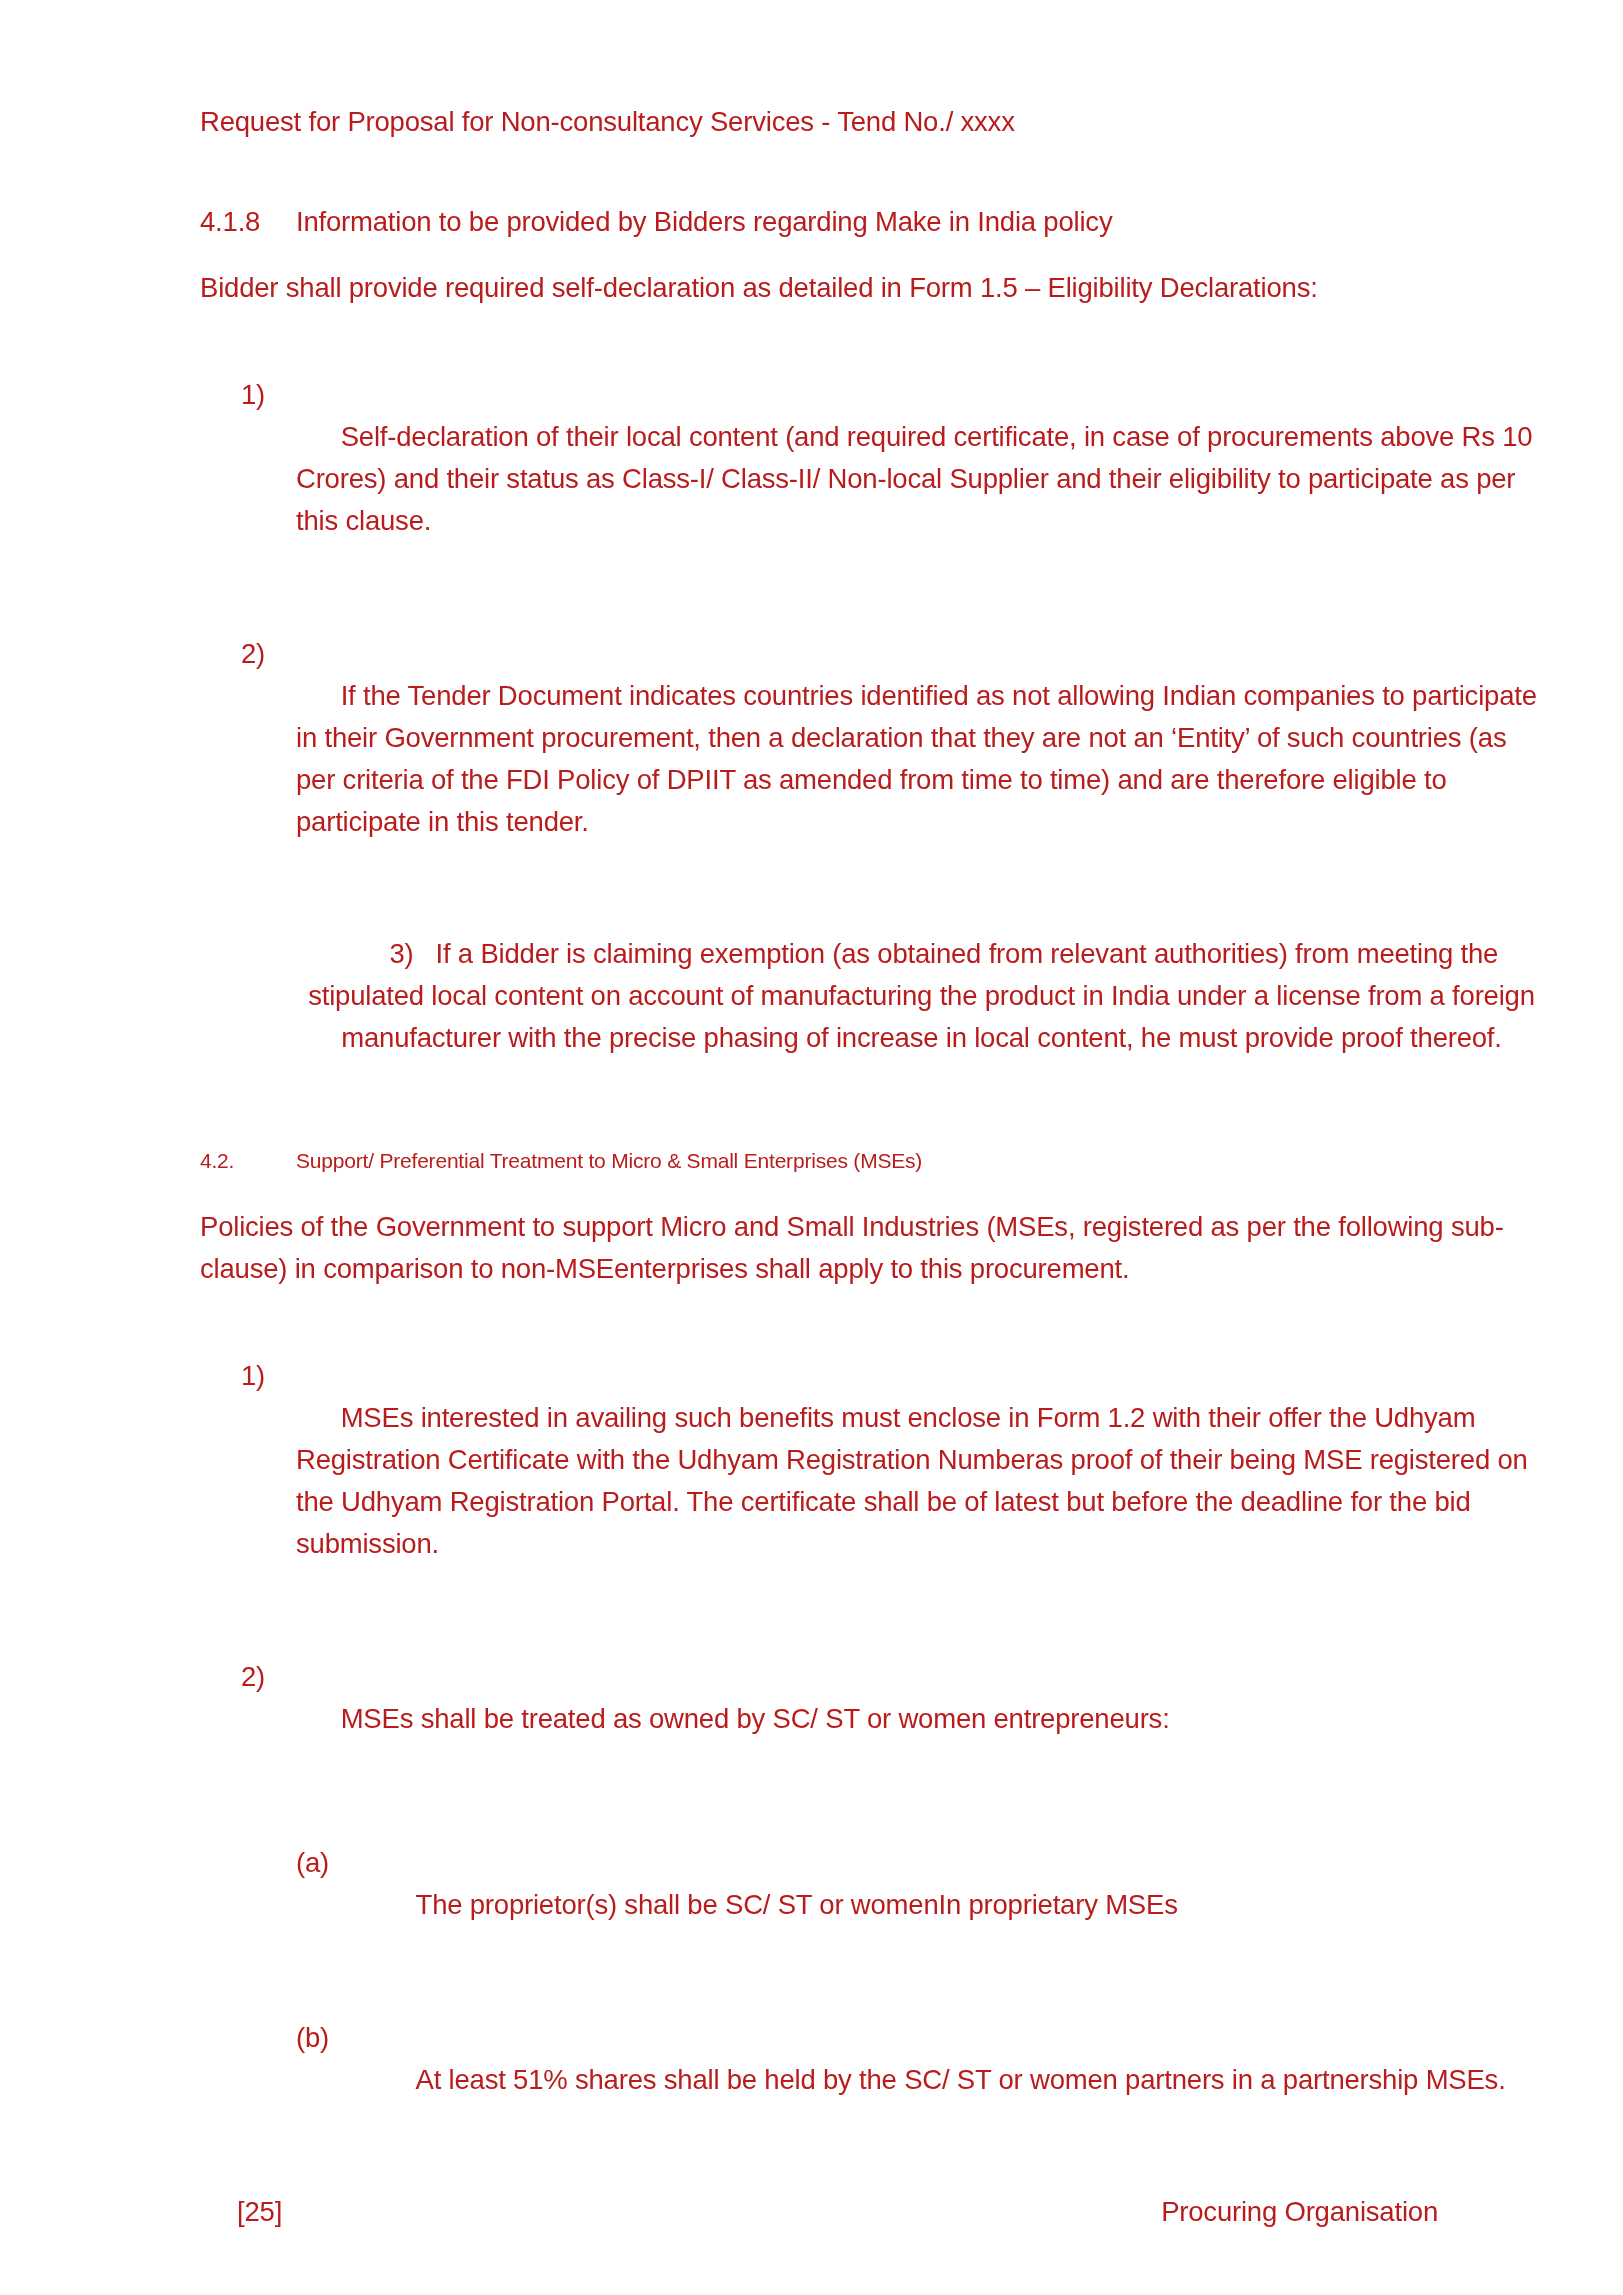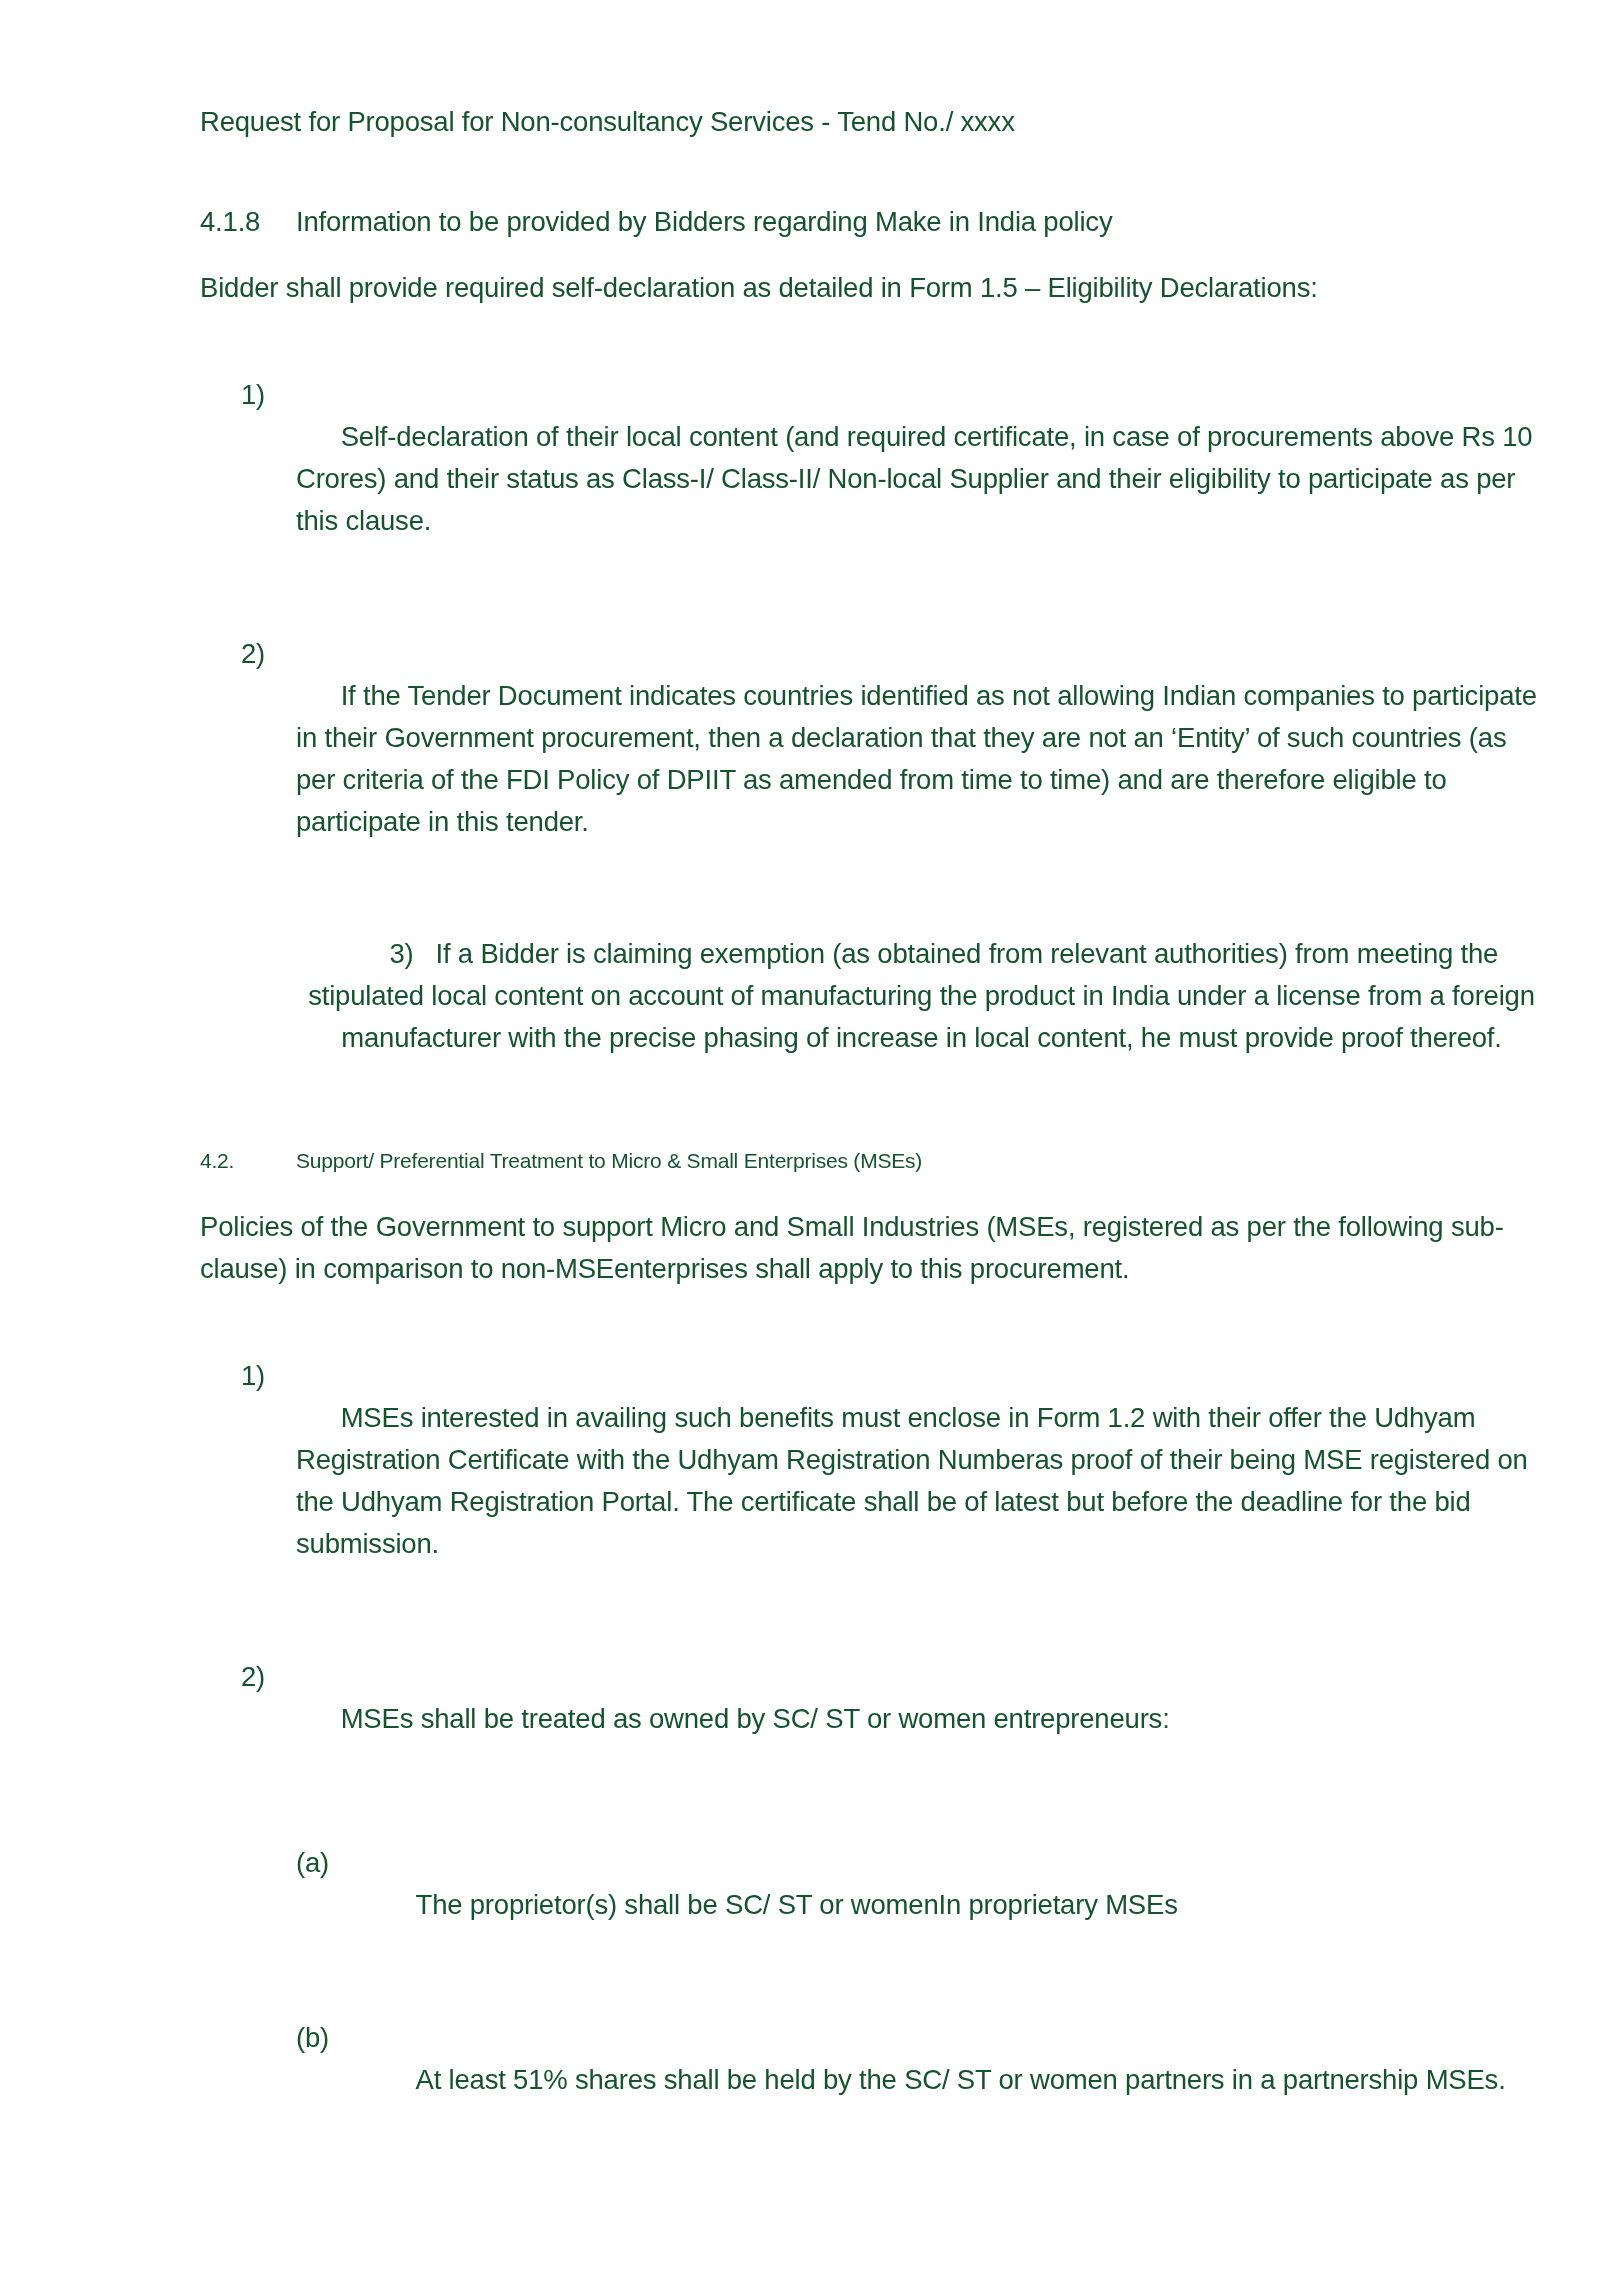--- a/index.html
+++ b/index.html
@@ -1,21 +1,21 @@
 <!DOCTYPE html>
 <html style="font-size:10.5px"><head>
 <meta charset="utf-8">
 <style>
   html, body { margin: 0; padding: 0; background: #888; }
   .page {
     position: relative;
     width: 1623px;
     height: 2295px;
     background: #ffffff;
-    color: #14532d;
+    color: #b91c1c;
     font-family: "Liberation Sans", sans-serif;
     font-size: 27.5px;
     line-height: 42px;
     letter-spacing: -0.2px;
     box-sizing: border-box;
     padding: 101px 76px 0 200px;
     overflow: hidden;
   }
   .header-line { margin: 0 0 58px 0; }
   .heading {
@@ -105,15 +105,19 @@
         <span class="li-text">The proprietor(s) shall be SC/ ST or womenIn proprietary MSEs</span>
       </div>
       <div class="li l2">
         <span class="marker">(b)</span>
         <span class="li-text">At least 51% shares shall be held by the SC/ ST or women partners in a partnership MSEs.</span>
       </div>
 
     </div>
   </div>
 
+  <div class="footer">
+    <span>[25]</span>
+    <span>Procuring Organisation</span>
+  </div>
 
 </div>
 
 
 </body></html>

